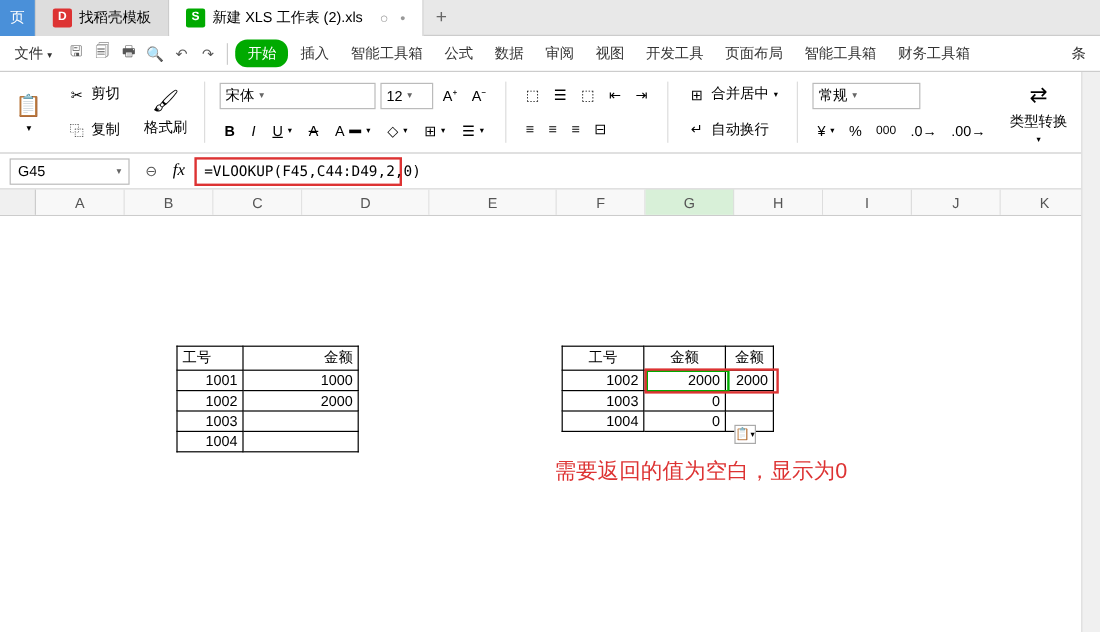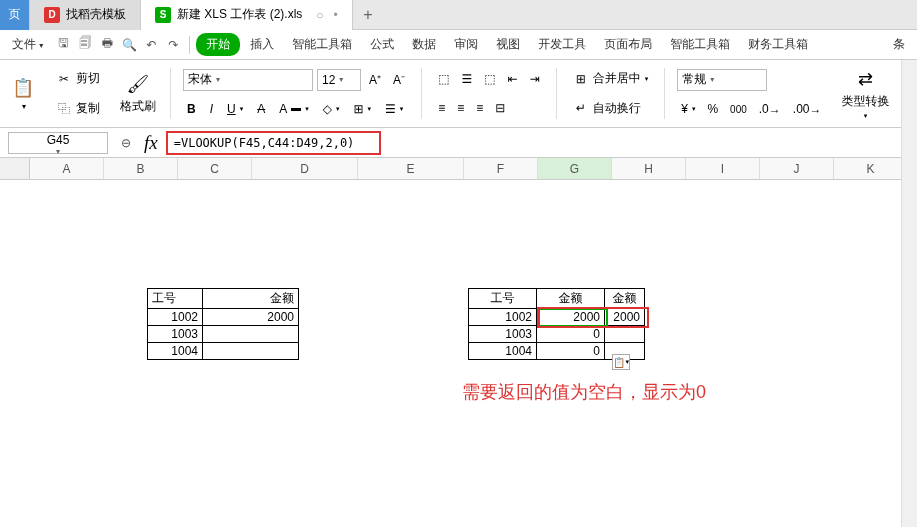--- a/index.html
+++ b/index.html
@@ -27,22 +27,22 @@
 .ribbon-sep { width: 1px; background: #ddd; margin: 4px 2px; }
 .rb-btn { display: flex; align-items: center; gap: 4px; padding: 2px 4px; cursor: pointer; white-space: nowrap; }
 .rb-combo { border: 1px solid #bbb; height: 22px; display: flex; align-items: center; padding: 0 4px; background: #fff; }
 .rb-combo .arrow { margin-left: 4px; font-size: 8px; color: #666; }
 .icon-box { width: 16px; height: 16px; display: inline-flex; align-items: center; justify-content: center; }
 .big-btn { display: flex; flex-direction: column; align-items: center; justify-content: center; gap: 2px; padding: 2px 6px; cursor: pointer; }
 .big-icon { width: 24px; height: 24px; display: inline-flex; align-items: center; justify-content: center; font-size: 18px; }
 
 
 .formula-bar { height: 30px; display: flex; align-items: center; gap: 8px; padding: 0 8px; border-bottom: 1px solid #ccc; }
-.name-box { width: 100px; height: 22px; border: 1px solid #bbb; display: flex; align-items: center; padding: 0 6px; justify-content: space-between; flex-direction: column; }
-.fx-label { font-style: italic; font-family: serif; font-size: 19px; }
+.name-box { width: 100px; height: 22px; border: 1px solid #bbb; display: flex; align-items: center; padding: 0 6px; justify-content: space-between; }
+.fx-label { font-style: italic; font-family: serif; font-size: 14px; }
 .formula-input { flex: 0 0 auto; border: 2px solid #d33; height: 24px; padding: 0 6px; display: flex; align-items: center; font-family: "SimSun", monospace; }
 
 
 .col-headers { height: 22px; display: flex; border-bottom: 1px solid #ccc; }
 .corner { width: 30px; border-right: 1px solid #ccc; background: #f0f0f0; }
 .col-h { flex: 0 0 74px; border-right: 1px solid #ddd; display: flex; align-items: center; justify-content: center; background: #f8f8f8; color: #555; }
 .col-h.wide { flex: 0 0 106px; }
 .col-h.sel { background: #d8f0d8; }
 
 
@@ -220,21 +220,21 @@
   </div>
 </div>
 
 <div class="formula-bar">
   <div class="name-box">
     <span>G45</span>
       <span style="font-size:8px;color:#666">▾</span>
   </div>
   <span class="qat-icon">⊖</span>
   <span class="fx-label">fx</span>
-  <div class="formula-input" style="width:215px">
+  <div class="formula-input" style="width:173px">
     <span>=VLOOKUP(F45,C44:D49,2,0)</span>
   </div>
 </div>
 
 <div class="col-headers">
   <div class="corner"></div>
   <div class="col-h">A</div>
   <div class="col-h">B</div>
   <div class="col-h">C</div>
   <div class="col-h wide">D</div>
@@ -249,20 +249,24 @@
 
 <div class="sheet">
 
   <table class="data-table t1">
     <tbody>
         <tr>
           <th class="c1">工号</th>
           <th class="c2">金额</th>
         </tr>
     <tr>
+          <td class="c1">1001</td>
+          <td class="c2">1000</td>
+        </tr>
+    <tr>
           <td class="c1">1002</td>
           <td class="c2">2000</td>
         </tr>
     <tr>
           <td class="c1">1003</td>
           <td class="c2"></td>
         </tr>
     <tr>
           <td class="c1">1004</td>
           <td class="c2"></td>

